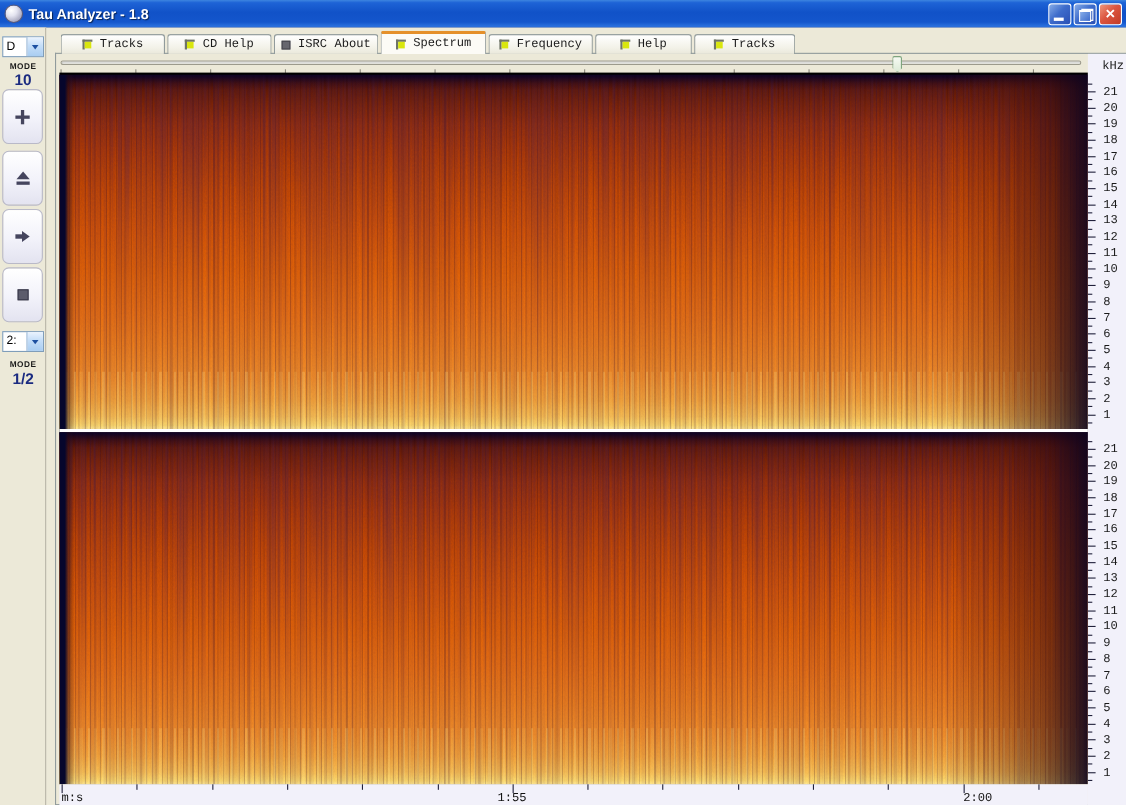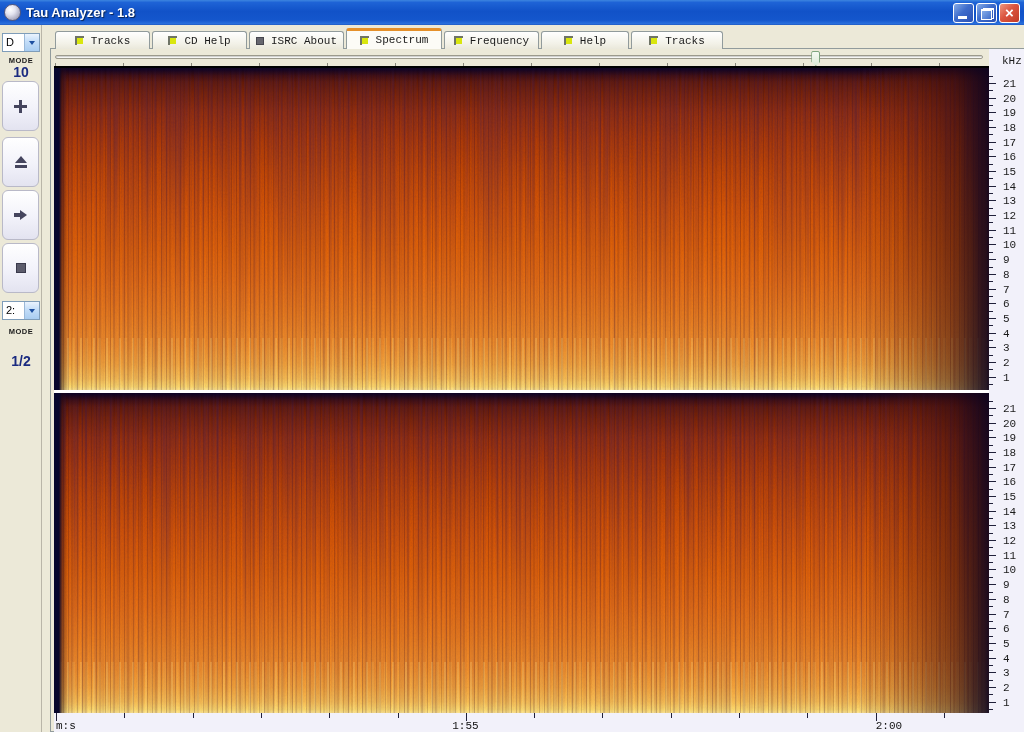--- a/index.html
+++ b/index.html
@@ -183,21 +183,21 @@
         <span class="ic-stop"></span>
       </div>
     </div>
   <div class="combo" style="top:276px">
     <span class="val">2:</span>
     <span class="arrow-btn">
         <span class="chev"></span>
       </span>
   </div>
   <div class="side-cap" style="top:302px">MODE</div>
-  <div class="side-num" style="top:328px">1/2</div>
+  <div class="side-num" style="top:311px">1/2</div>
 </div>
 
 <div class="main">
   <div class="tabbar">
       <div class="tab">
         <span class="tab-ic-flag">
           <i></i>
         </span>
         <span class="tab-label">Tracks</span>
       </div>

